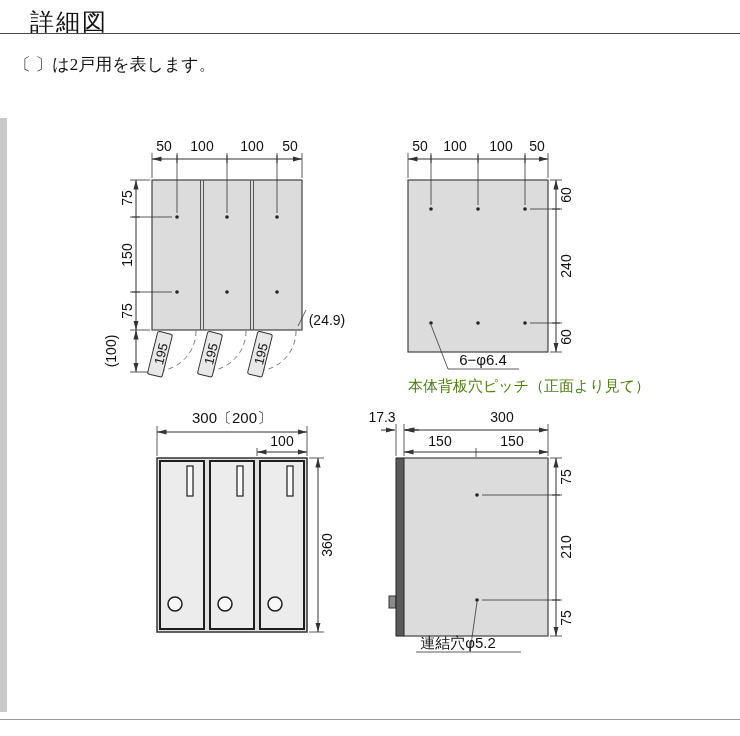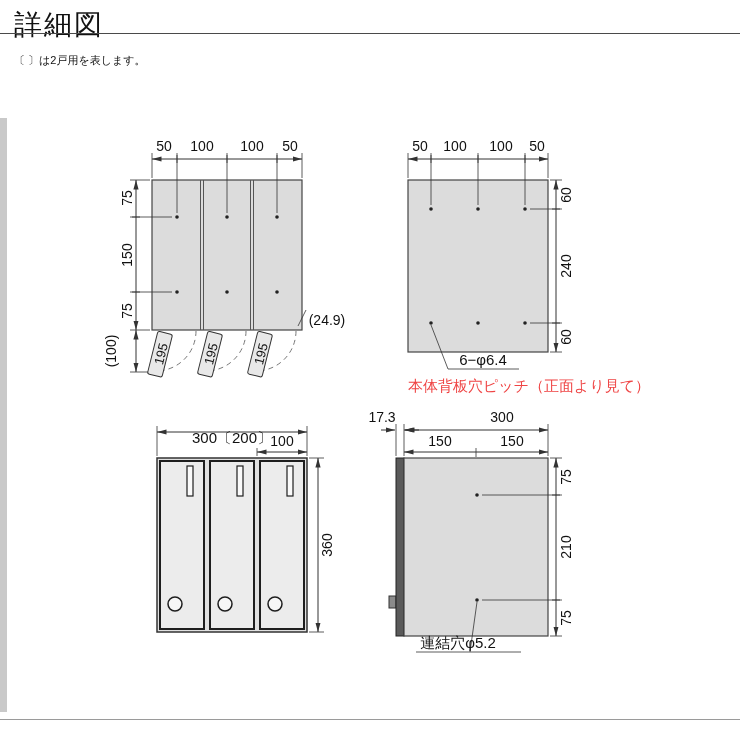--- a/index.html
+++ b/index.html
@@ -1,28 +1,28 @@
 <!DOCTYPE html>
 <html><head>
 <meta charset="utf-8">
 <style>
   html,body{margin:0;padding:0;background:#ffffff;}
   #page{position:relative;width:740px;height:736px;background:#ffffff;overflow:hidden;
         font-family:"Liberation Sans","DejaVu Sans",sans-serif;color:#111;}
-  .page-title{position:absolute;left:14px;top:6px;font-size:28px;font-weight:500;letter-spacing:2px;}
+  .page-title{position:absolute;left:30px;top:6px;font-size:24px;font-weight:500;letter-spacing:2px;}
   .rule-top{position:absolute;left:0;top:33px;width:740px;height:1px;background:#4a4a4a;}
-  .note{position:absolute;left:14px;top:53px;font-size:11px;}
+  .note{position:absolute;left:14px;top:53px;font-size:17px;font-family:Liberation Serif, serif;}
   .accent{position:absolute;left:0;top:118px;width:7px;height:594px;background:#c9c9c9;}
   .rule-bottom{position:absolute;left:0;top:719px;width:740px;height:1px;background:#9a9a9a;}
   svg{position:absolute;left:0;top:0;}
   .lb{position:absolute;transform:translate(-50%,-50%);font-size:14px;white-space:nowrap;color:#111;}
   .rot{transform:translate(-50%,-50%) rotate(-90deg);}
   .rot76{transform:translate(-50%,-50%) rotate(-76deg);font-size:13px;}
   .big{font-size:15px;}
-  .cap{position:absolute;font-size:15px;white-space:nowrap;color:#ef4444;}
+  .cap{position:absolute;font-size:15px;white-space:nowrap;color:#4d7c0f;}
 </style>
 </head>
 <body>
 
 <div id="page">
 
   <div class="page-title">詳細図</div>
   <div class="rule-top"></div>
   <div class="note">〔 〕は2戸用を表します。</div>
   <div class="accent"></div>
@@ -156,21 +156,21 @@
   <div class="lb" style="left:420px;top:146px">50</div>
   <div class="lb" style="left:455px;top:146px">100</div>
   <div class="lb" style="left:501px;top:146px">100</div>
   <div class="lb" style="left:537px;top:146px">50</div>
   <div class="lb rot" style="left:566px;top:195px">60</div>
   <div class="lb rot" style="left:566px;top:266px">240</div>
   <div class="lb rot" style="left:566px;top:337px">60</div>
   <div class="lb big" style="left:483px;top:359px">6−φ6.4</div>
   <div class="cap" style="left:408px;top:377px">本体背板穴ピッチ（正面より見て）</div>
 
-  <div class="lb big" style="left:232px;top:438px">300〔200〕</div>
+  <div class="lb big" style="left:232px;top:418px">300〔200〕</div>
   <div class="lb" style="left:282px;top:441px">100</div>
   <div class="lb rot" style="left:327px;top:545px">360</div>
 
   <div class="lb" style="left:382px;top:417px">17.3</div>
   <div class="lb" style="left:502px;top:417px">300</div>
   <div class="lb" style="left:440px;top:441px">150</div>
   <div class="lb" style="left:512px;top:441px">150</div>
   <div class="lb rot" style="left:566px;top:477px">75</div>
   <div class="lb rot" style="left:566px;top:547px">210</div>
   <div class="lb rot" style="left:566px;top:618px">75</div>

